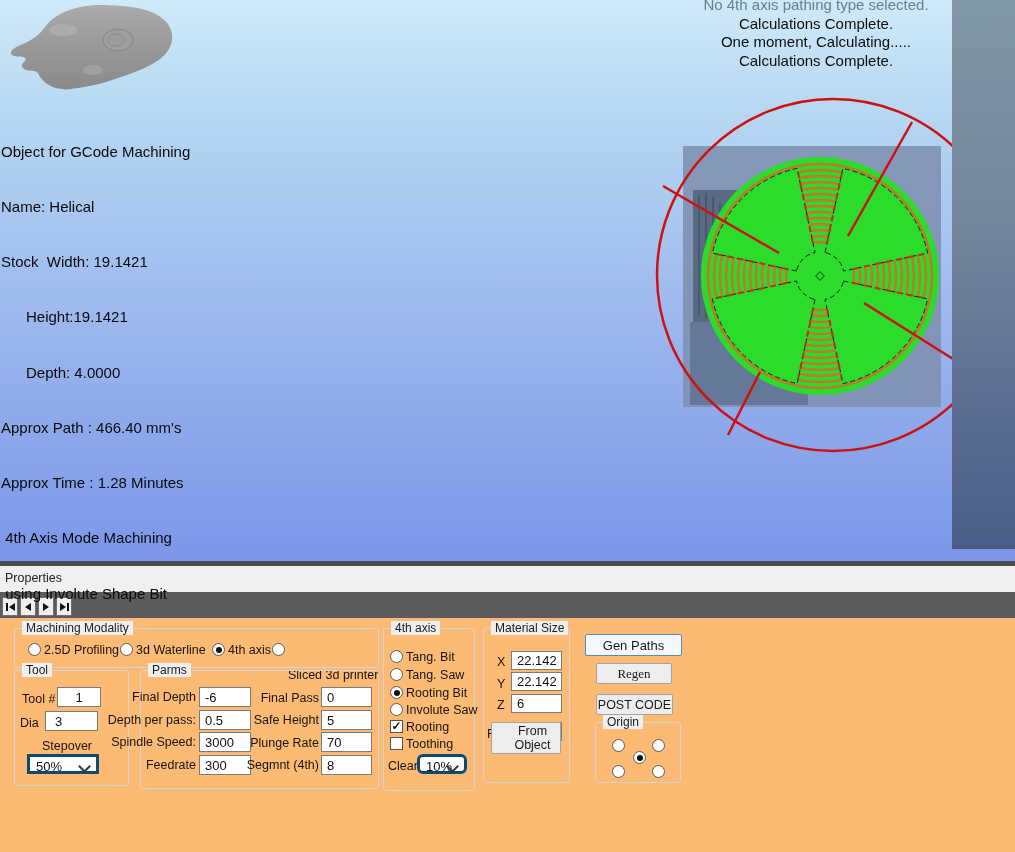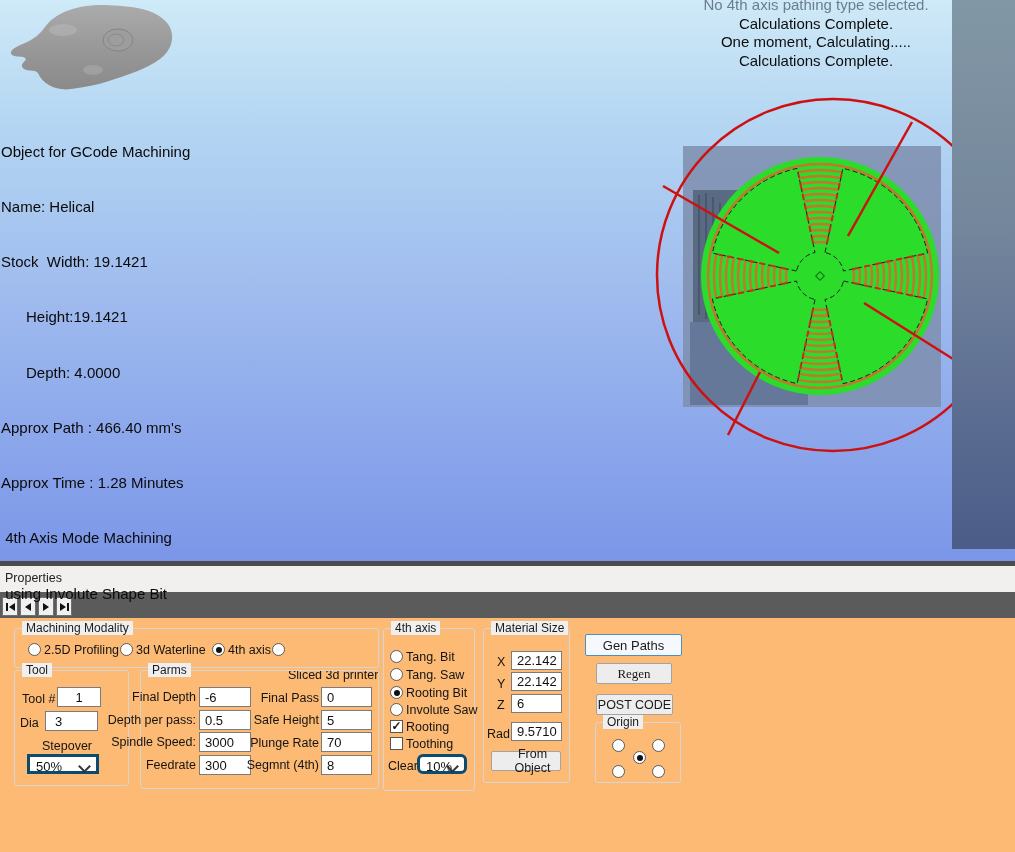--- a/index.html
+++ b/index.html
@@ -248,21 +248,21 @@
     <span class="grouplabel">Material Size</span>
   </div>
   <div class="lbl" style="left:497px;top:655px;">X</div>
   <input class="field" style="left: 511px; top: 651px; width: 51px; height: 19px;" value="22.142">
   <div class="lbl" style="left:497px;top:677px;">Y</div>
   <input class="field" style="left: 511px; top: 672px; width: 51px; height: 19px;" value="22.142">
   <div class="lbl" style="left:497px;top:698px;">Z</div>
   <input class="field" style="left: 511px; top: 694px; width: 51px; height: 19px;" value="6">
   <div class="lbl" style="left:487px;top:727px;">Rad</div>
   <input class="field" style="left: 511px; top: 722px; width: 51px; height: 19px;" value="9.5710">
-  <div class="btn" style="left:491px;top:751px;width:70px;height:20px;font-size:12.5px;padding-left:13px;">From Object</div>
+  <div class="btn" style="left:491px;top:722px;width:70px;height:32px;font-size:12.5px;padding-left:13px;">From Object</div>
 
   <div class="btn primary" style="left:585px;top:634px;width:97px;height:22px;">Gen Paths</div>
   <div class="btn" style="left:596px;top:663px;width:76px;height:21px;font-family:Liberation Serif, serif;">Regen</div>
   <div class="btn" style="left:596px;top:694px;width:77px;height:21px;font-size:12.5px;">POST CODE</div>
 
   <div class="groupbox" style="left:595px;top:722px;width:84px;height:59px;">
     <span class="grouplabel">Origin</span>
   </div>
   <div class="radio" style="left:612px;top:739px;"></div>
   <div class="radio" style="left:652px;top:739px;"></div>

